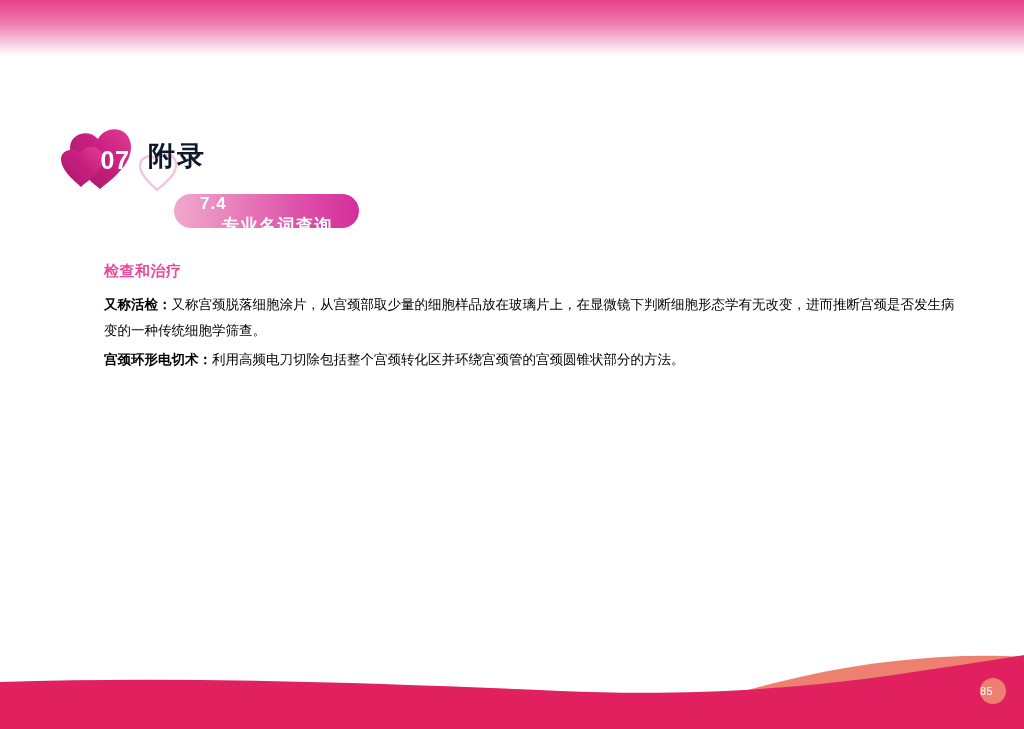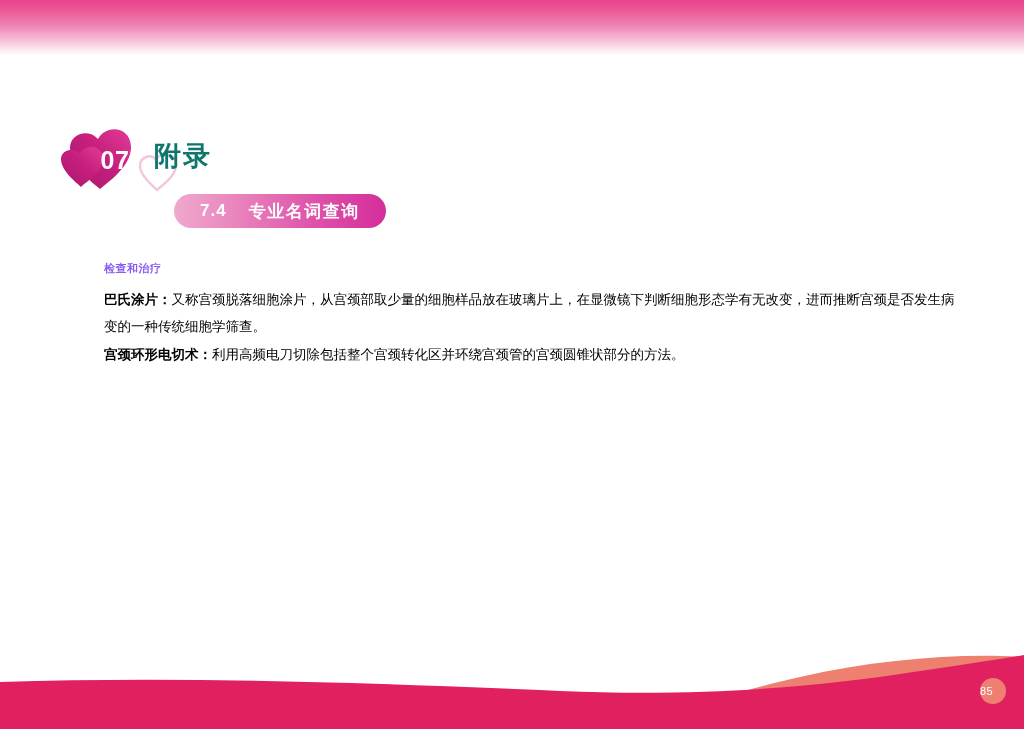--- a/index.html
+++ b/index.html
@@ -55,41 +55,42 @@
     width: 70px;
     text-align: center;
     color: #ffffff;
     font-size: 25px;
     font-weight: bold;
     letter-spacing: 0.5px;
     font-family: "Liberation Sans", "DejaVu Sans", sans-serif;
   }
   .chapter-title {
     position: absolute;
-    left: 96px;
+    left: 90px;
     top: 12px;
-    color: #0f766e;
+    color: #0f172a;
     font-size: 27px;
     font-weight: bold;
     letter-spacing: 2px;
     white-space: nowrap;
   }
 
   
   .section-pill {
     position: absolute;
     left: 174px;
     top: 194px;
     height: 34px;
     padding: 0 26px;
     border-radius: 17px;
     background: linear-gradient(to right, #f0a9cd 0%, #e983bd 30%, #de54aa 65%, #d52d9b 100%);
     display: flex;
-    align-items: center;
+    align-items: flex-start;
     box-sizing: border-box;
+    flex-direction: column;
   }
   .section-pill .pill-num {
     color: #ffffff;
     font-size: 17px;
     font-weight: bold;
     letter-spacing: 1px;
   }
   .section-pill .pill-label {
     color: #ffffff;
     font-size: 17px;
@@ -99,22 +100,22 @@
   }
 
   
   .content {
     position: absolute;
     left: 104px;
     top: 262px;
     width: 856px;
   }
   .group-heading {
-    color: #8b5cf6;
-    font-size: 11px;
+    color: #ec4899;
+    font-size: 15px;
     font-weight: bold;
     letter-spacing: 0.5px;
     margin: 0 0 12px 0;
     line-height: 1.2;
   }
   .term-entry {
     font-size: 13.5px;
     color: #000000;
     line-height: 1.95;
     margin: 0 0 2px 0;
@@ -195,21 +196,21 @@
   <span class="pill-num">7.4</span>
   <span class="pill-label">专业名词查询</span>
 </div>
 
 <div class="content">
   <div class="group-heading">检查和治疗</div>
 
 
 
   <p class="term-entry">
-    <span class="term-name">巴氏涂片</span><span class="term-sep">：</span><span class="term-def">又称宫颈脱落细胞涂片，从宫颈部取少量的细胞样品放在玻璃片上，在显微镜下判断细胞形态学有无改变，进而推断宫颈是否发生病变的一种传统细胞学筛查。</span>
+    <span class="term-name">又称活检</span><span class="term-sep">：</span><span class="term-def">又称宫颈脱落细胞涂片，从宫颈部取少量的细胞样品放在玻璃片上，在显微镜下判断细胞形态学有无改变，进而推断宫颈是否发生病变的一种传统细胞学筛查。</span>
   </p>
 
 
   <p class="term-entry">
     <span class="term-name">宫颈环形电切术</span><span class="term-sep">：</span><span class="term-def">利用高频电刀切除包括整个宫颈转化区并环绕宫颈管的宫颈圆锥状部分的方法。</span>
   </p>
 </div>
 
 <div class="footer-waves">
   <svg viewBox="0 0 1024 90" preserveAspectRatio="none">

